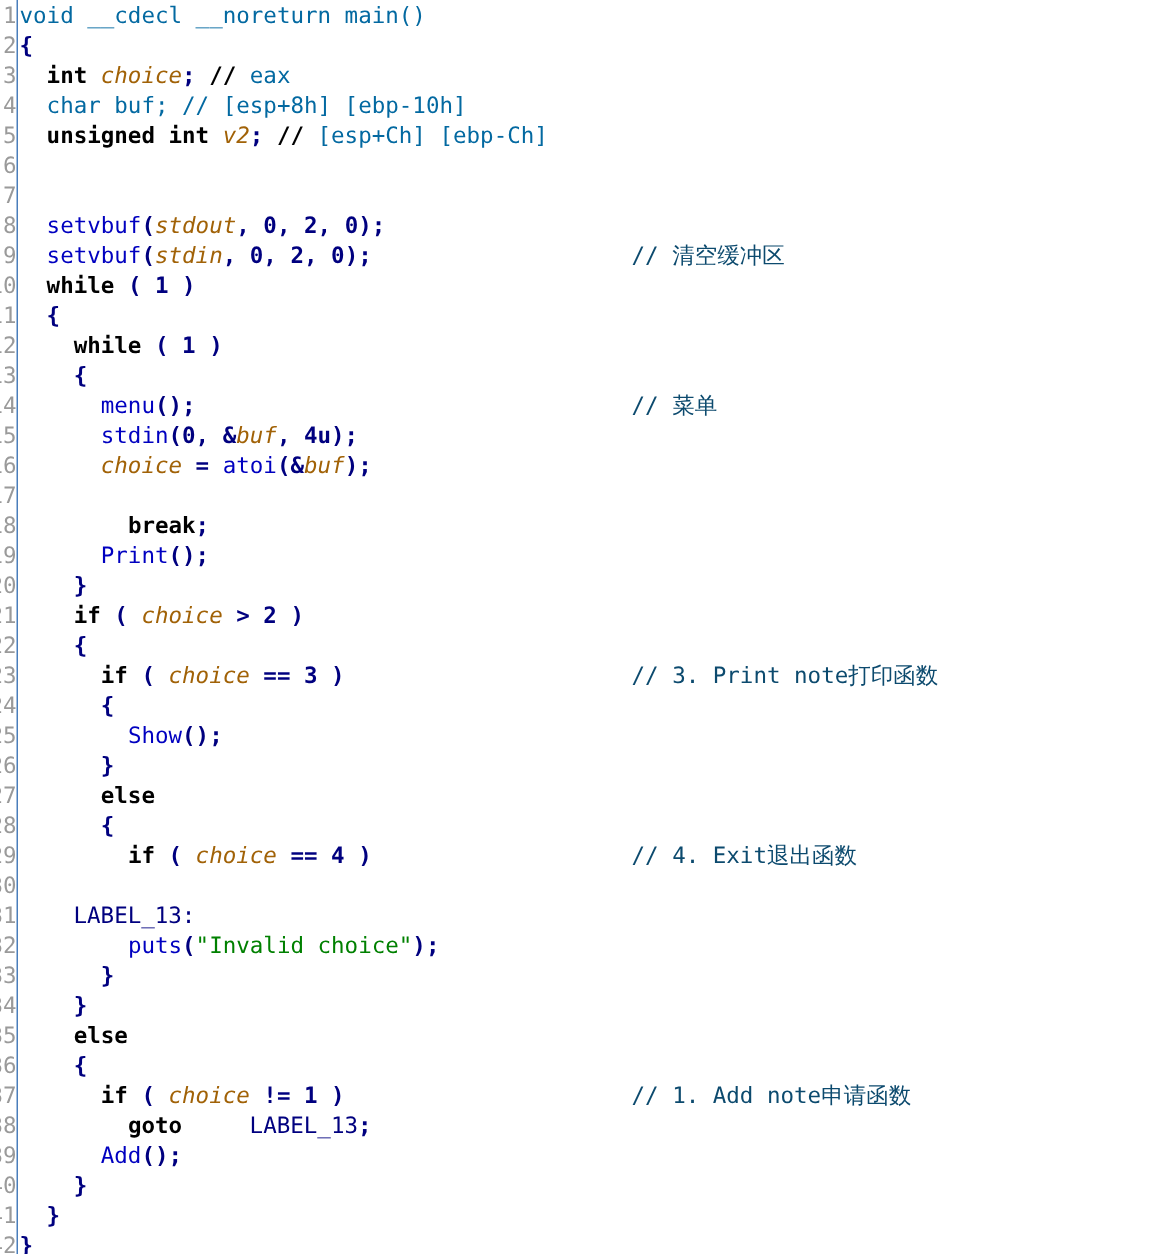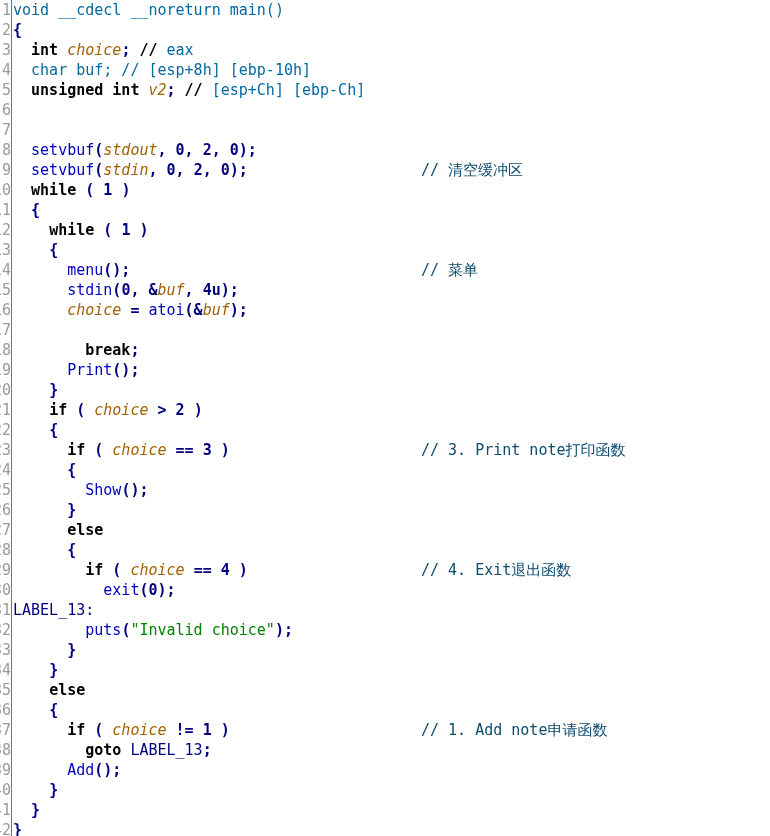--- a/index.html
+++ b/index.html
@@ -79,21 +79,21 @@
     color: #0c4a6e;
   }
 
   
   .kw    { color: #000000; font-weight: bold; }   
   .fn    { color: #0000c0; }                      
   .num   { color: #00007f; font-weight: bold; }   
   .var   { color: #a16207; font-style: italic; }                      
   .gray  { color: #0369a1; }                      
   .str   { color: #008000; }                      
-  .lbl   { color: #00007f; }                      
+  .lbl   { color: #00007f; margin-left: 36px; }                      
   .punct { color: #00007f; font-weight: bold; }
 </style>
 </head>
 <body>
 
 <div id="pseudocode-view">
   <div class="gutter"></div>
   <div class="code-area">
       <div class="line" style="top:0"><span class="lineno">1</span><span class="ltext"><span class="gray">void __cdecl __noreturn main()</span></span></div>
       <div class="line" style="top:0"><span class="lineno">2</span><span class="ltext"><span class="punct">{</span></span></div>
@@ -117,21 +117,21 @@
       <div class="line" style="top:0"><span class="lineno">20</span><span class="ltext">    <span class="punct">}</span></span></div>
       <div class="line" style="top:0"><span class="lineno">21</span><span class="ltext">    <span class="kw">if</span> <span class="punct">(</span> <span class="var">choice</span> <span class="punct">&gt;</span> <span class="num">2</span> <span class="punct">)</span></span></div>
       <div class="line" style="top:0"><span class="lineno">22</span><span class="ltext">    <span class="punct">{</span></span></div>
       <div class="line" style="top:0"><span class="lineno">23</span><span class="ltext">      <span class="kw">if</span> <span class="punct">(</span> <span class="var">choice</span> <span class="punct">==</span> <span class="num">3</span> <span class="punct">)</span></span><span class="cmt-col">// 3. Print note打印函数</span></div>
       <div class="line" style="top:0"><span class="lineno">24</span><span class="ltext">      <span class="punct">{</span></span></div>
       <div class="line" style="top:0"><span class="lineno">25</span><span class="ltext">        <span class="fn">Show</span><span class="punct">();</span></span></div>
       <div class="line" style="top:0"><span class="lineno">26</span><span class="ltext">      <span class="punct">}</span></span></div>
       <div class="line" style="top:0"><span class="lineno">27</span><span class="ltext">      <span class="kw">else</span></span></div>
       <div class="line" style="top:0"><span class="lineno">28</span><span class="ltext">      <span class="punct">{</span></span></div>
       <div class="line" style="top:0"><span class="lineno">29</span><span class="ltext">        <span class="kw">if</span> <span class="punct">(</span> <span class="var">choice</span> <span class="punct">==</span> <span class="num">4</span> <span class="punct">)</span></span><span class="cmt-col">// 4. Exit退出函数</span></div>
-      <div class="line" style="top:0"><span class="lineno">30</span><span class="ltext">          <span class="fn">exit</span><span class="punct">(</span><span class="num">0</span><span class="punct">);</span></span></div>
+      <div class="line" style="top:0"><span class="lineno">30</span></div>
       <div class="line" style="top:0"><span class="lineno">31</span><span class="ltext"><span class="lbl">LABEL_13:</span></span></div>
       <div class="line" style="top:0"><span class="lineno">32</span><span class="ltext">        <span class="fn">puts</span><span class="punct">(</span><span class="str">"Invalid choice"</span><span class="punct">);</span></span></div>
       <div class="line" style="top:0"><span class="lineno">33</span><span class="ltext">      <span class="punct">}</span></span></div>
       <div class="line" style="top:0"><span class="lineno">34</span><span class="ltext">    <span class="punct">}</span></span></div>
       <div class="line" style="top:0"><span class="lineno">35</span><span class="ltext">    <span class="kw">else</span></span></div>
       <div class="line" style="top:0"><span class="lineno">36</span><span class="ltext">    <span class="punct">{</span></span></div>
       <div class="line" style="top:0"><span class="lineno">37</span><span class="ltext">      <span class="kw">if</span> <span class="punct">(</span> <span class="var">choice</span> <span class="punct">!=</span> <span class="num">1</span> <span class="punct">)</span></span><span class="cmt-col">// 1. Add note申请函数</span></div>
       <div class="line" style="top:0"><span class="lineno">38</span><span class="ltext">        <span class="kw">goto</span> <span class="lbl">LABEL_13</span><span class="punct">;</span></span></div>
       <div class="line" style="top:0"><span class="lineno">39</span><span class="ltext">      <span class="fn">Add</span><span class="punct">();</span></span></div>
       <div class="line" style="top:0"><span class="lineno">40</span><span class="ltext">    <span class="punct">}</span></span></div>

